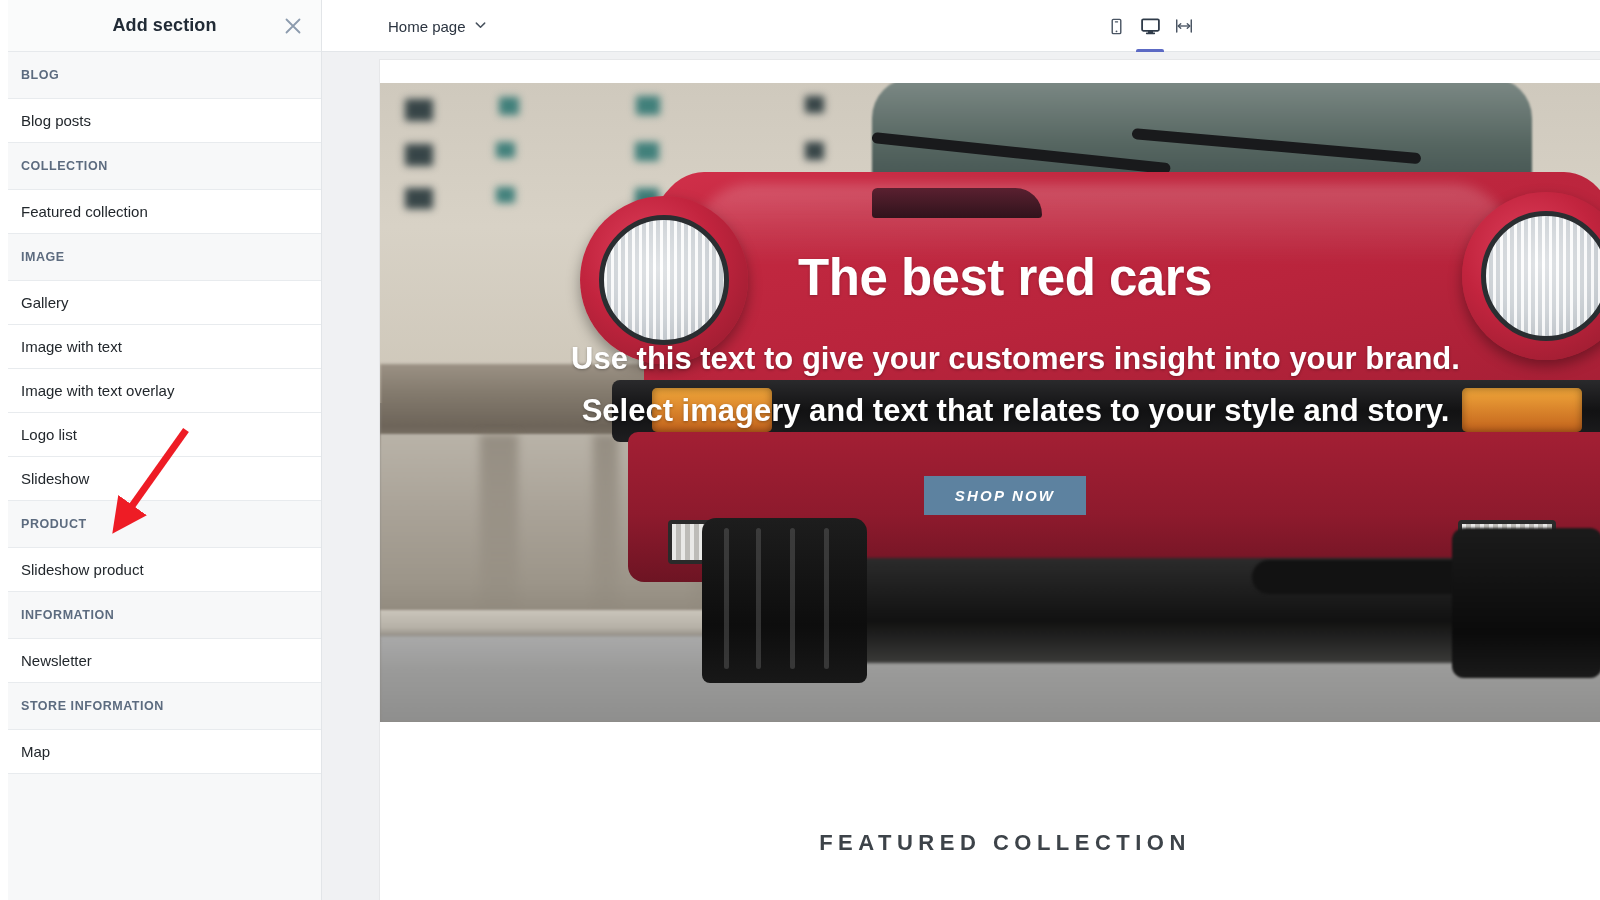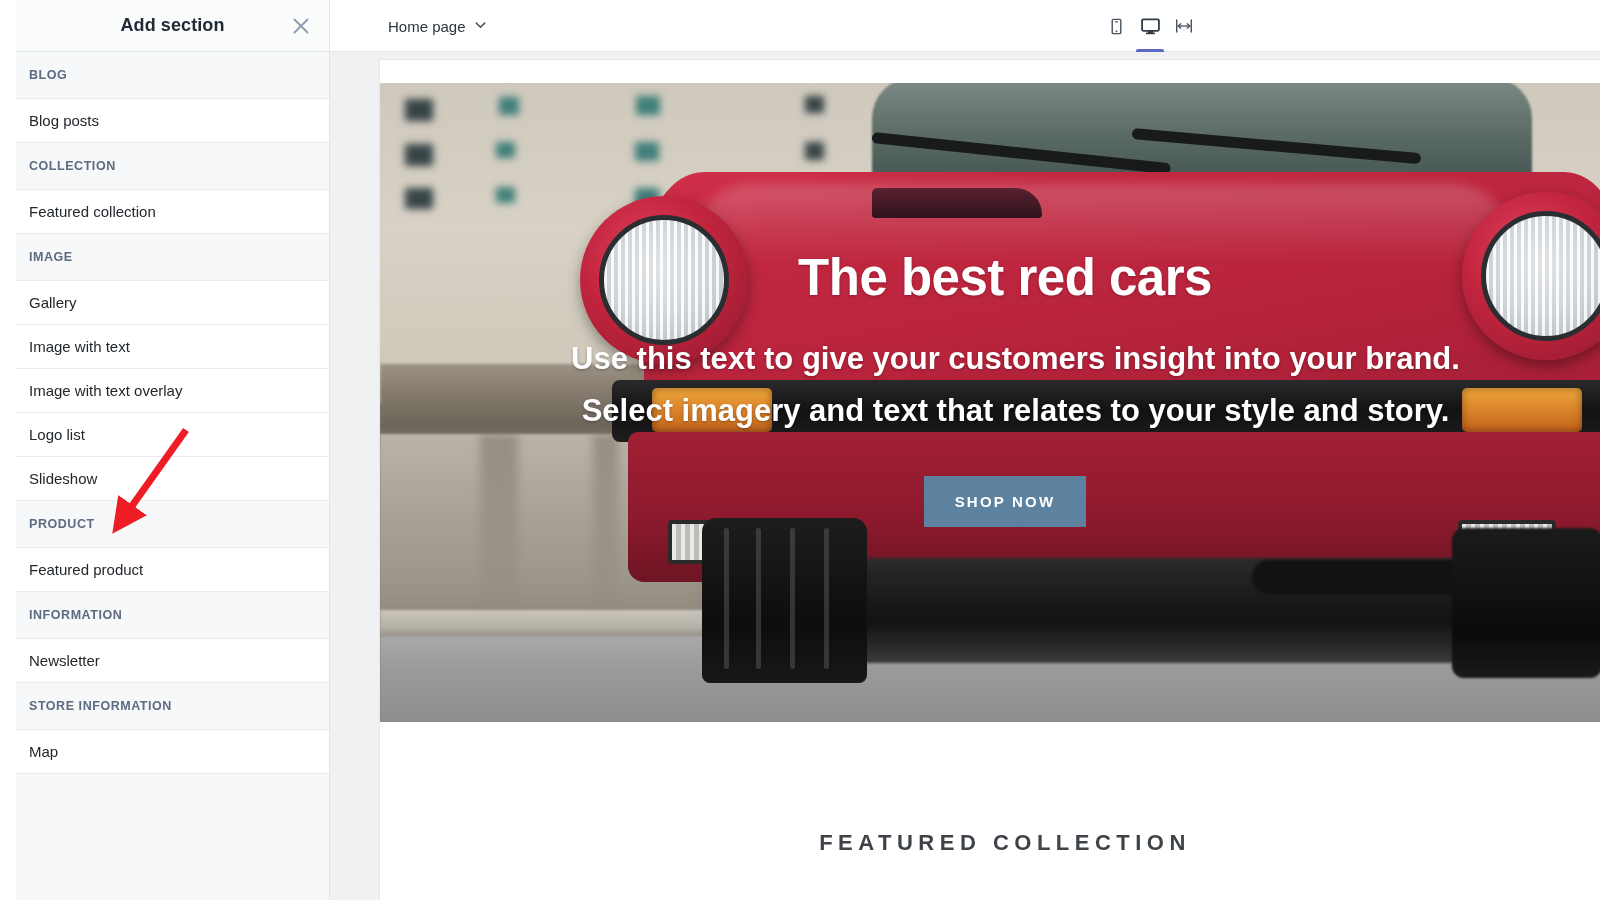--- a/index.html
+++ b/index.html
@@ -8,21 +8,21 @@
     width: 1600px; height: 900px;
     overflow: hidden;
     font-family: "Liberation Sans", sans-serif;
     background: #ffffff;
     -webkit-font-smoothing: antialiased;
   }
   #app { position: relative; width: 1600px; height: 900px; overflow: hidden; }
 
   
   #sidebar {
-    position: absolute; left: 16px; top: 0;
+    position: absolute; left: 8px; top: 0;
     width: 314px; height: 900px;
     background: #f7f8f9;
     border-right: 1px solid #e2e5e8;
     overflow: hidden;
     z-index: 20;
   }
   #sidebar-header {
     position: relative;
     height: 52px;
     background: #fafbfb;
@@ -304,24 +304,25 @@
   }
   #hero-sub .l2 { display: block; }
   #shop-now {
     margin-top: 40px;
     display: inline-block;
     background: #5d82a0;
     color: #ffffff;
     font-size: 15px;
     font-weight: bold;
     letter-spacing: 2.2px;
-    padding: 17px 31px;
+    padding: 11px 31px;
     border: none;
     cursor: pointer;
     font-family: "Liberation Sans", sans-serif;
+    font-style: italic;
   }
 
   
   #featured-section {
     position: absolute;
     left: 0; top: 662px;
     width: 1250px;
     background: #ffffff;
     padding-top: 108px;
     text-align: center;
@@ -361,21 +362,21 @@
         <div class="sec-item">Blog posts</div>
         <div class="cat-header">COLLECTION</div>
         <div class="sec-item">Featured collection</div>
         <div class="cat-header">IMAGE</div>
         <div class="sec-item">Gallery</div>
         <div class="sec-item">Image with text</div>
         <div class="sec-item">Image with text overlay</div>
         <div class="sec-item">Logo list</div>
         <div class="sec-item">Slideshow</div>
         <div class="cat-header">PRODUCT</div>
-        <div class="sec-item">Featured product</div>
+        <div class="sec-item">Slideshow product</div>
         <div class="cat-header">INFORMATION</div>
         <div class="sec-item">Newsletter</div>
         <div class="cat-header">STORE INFORMATION</div>
         <div class="sec-item">Map</div>
       </div>
   </aside>
 
   <section id="right">
 
     <header id="topbar">

